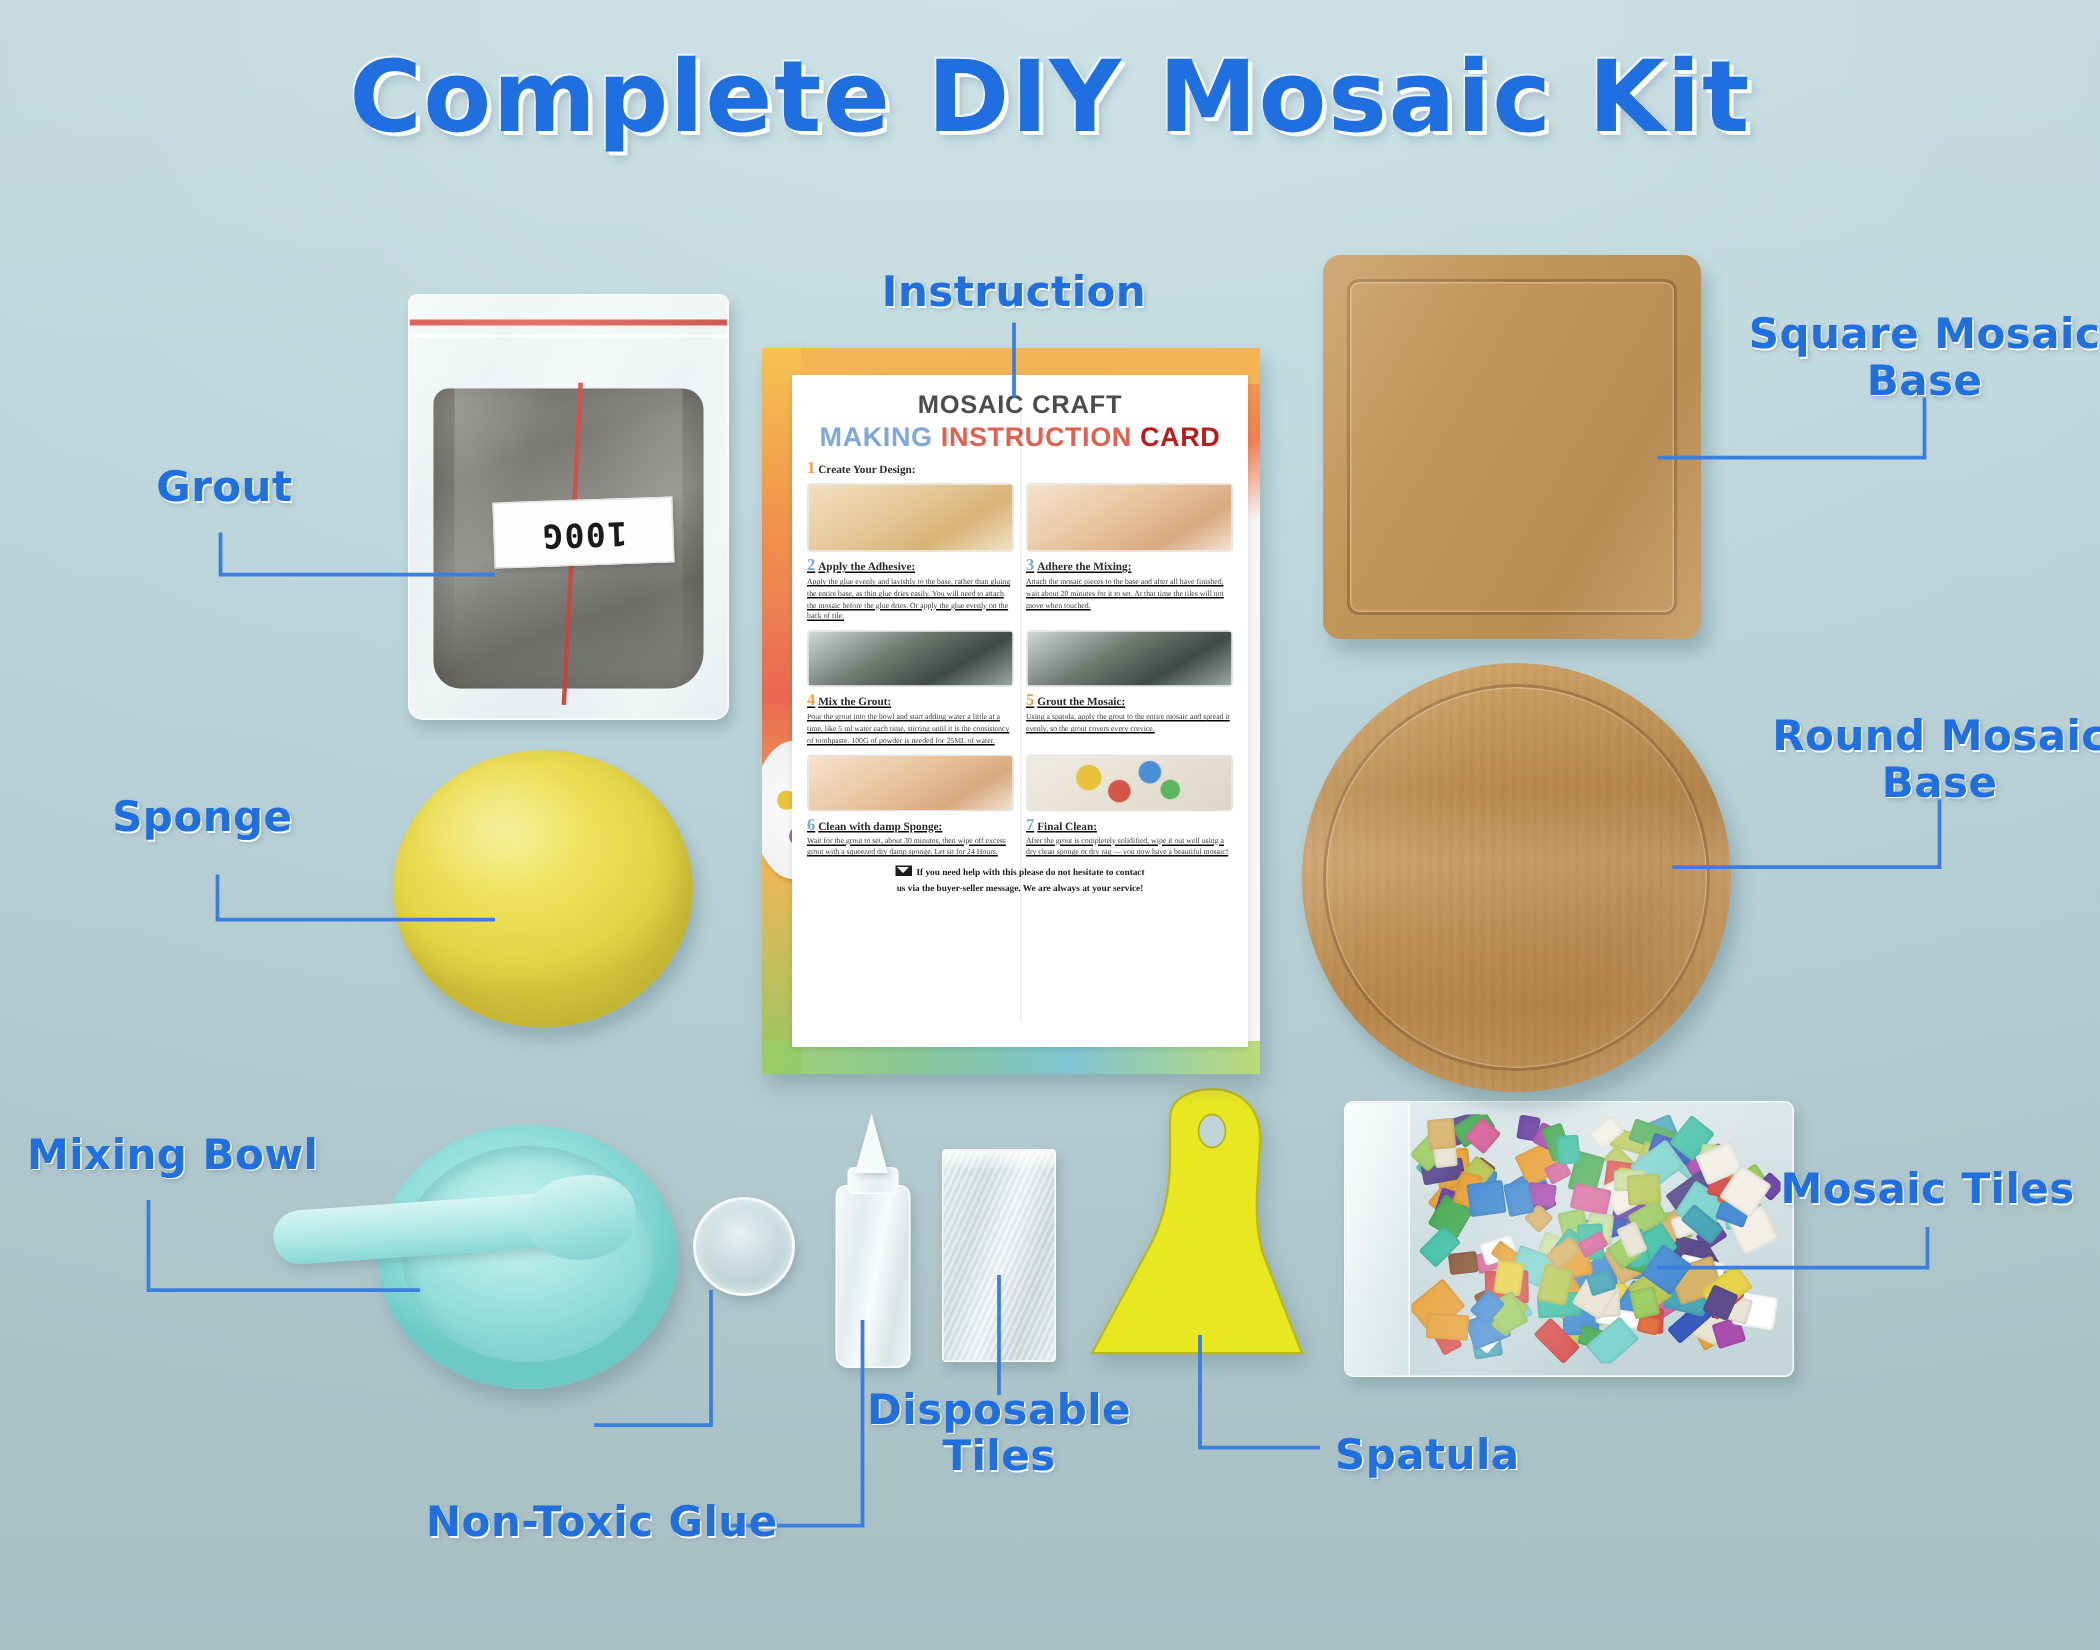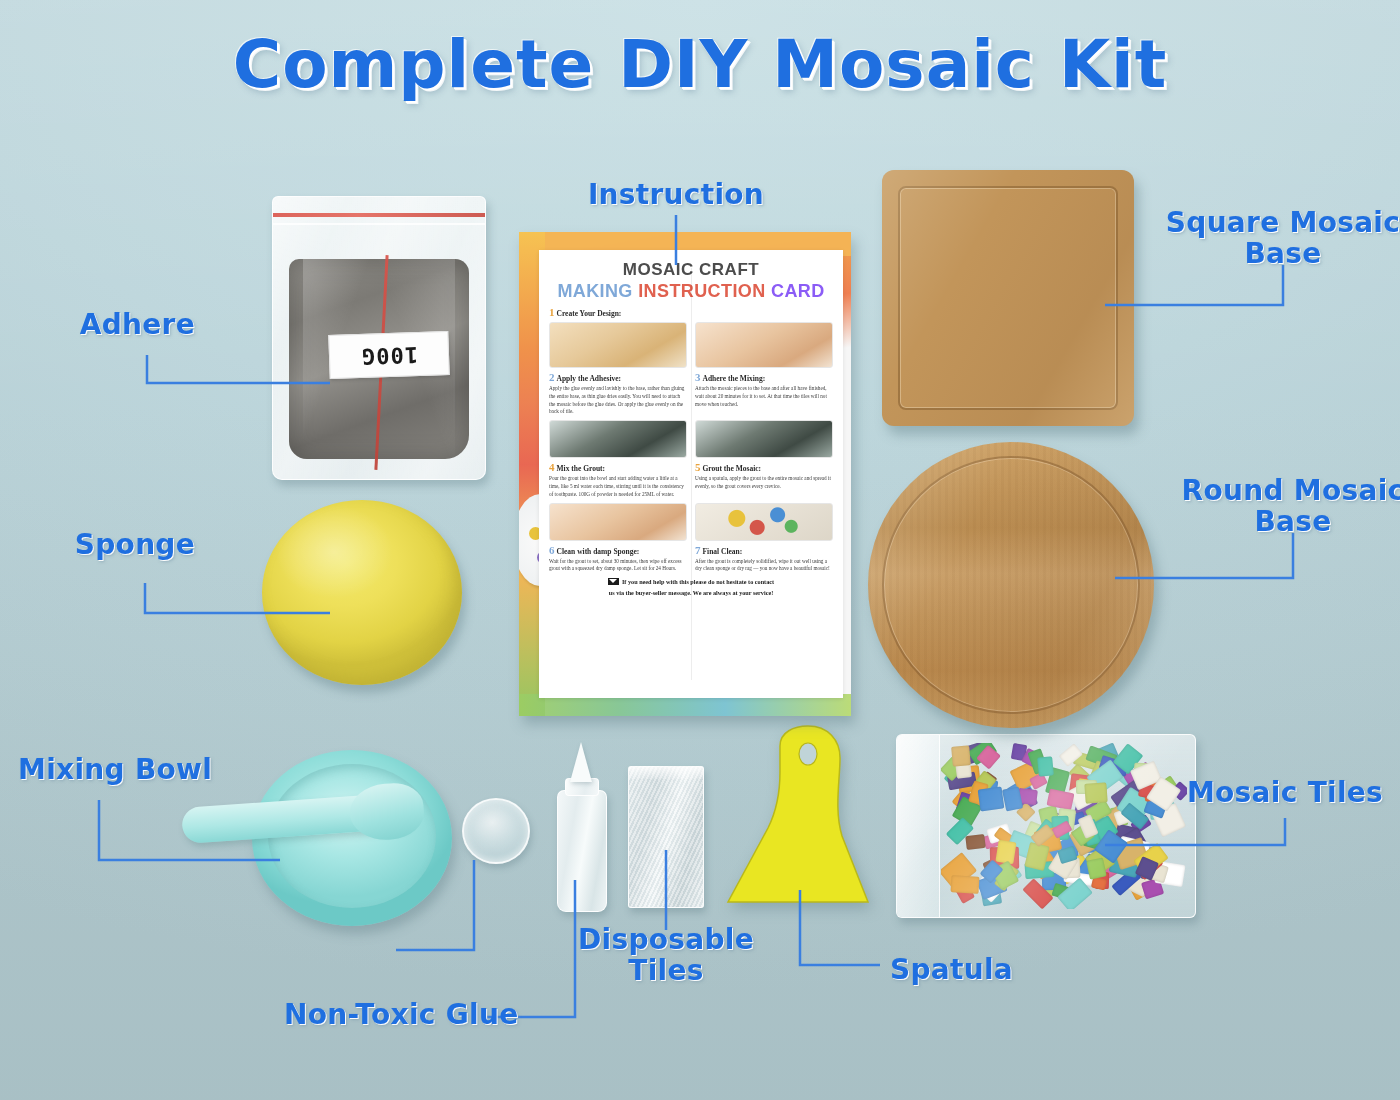--- a/index.html
+++ b/index.html
@@ -282,21 +282,20 @@
     border: 2px solid rgba(120,82,40,0.42);
     box-shadow: inset 0 0 0 1px rgba(255,240,215,0.30);
   }
 
   
   #instruction-card {
     left: 508px; top: 232px; width: 332px; height: 484px;
     box-shadow: 4px 8px 12px rgba(90,120,130,0.38);
     background: #ffffff;
     overflow: hidden;
-    margin-left: 11px;
   }
   .card-colorband {
     position: absolute; inset: 0;
     background:
       linear-gradient(170deg, #f7c85a 0%, #f0a04a 12%, #ef7f52 22%, #f6f6f6 32%),
       #fff;
   }
   .card-band-left {
     position: absolute; left: 0; top: 0; width: 26px; height: 100%;
     background: linear-gradient(180deg, #f6c352 0%, #ef8f4a 26%, #e8604a 48%, #f2b24e 70%, #8fc45a 100%);
@@ -336,40 +335,40 @@
   .card-h2 {
     text-align: center;
     font-family: "Liberation Sans", sans-serif;
     font-weight: bold;
     font-size: 18px;
     letter-spacing: 0.4px;
     margin-top: 1px;
   }
   .card-h2 .w1 { color: #7fa8d8; }
   .card-h2 .w2 { color: #e0614f; }
-  .card-h2 .w3 { color: #8b5cf6; }
+  .card-h2 .w3 { color: #b91c1c; }
   .card-steptitle {
     font-family: "Liberation Serif", serif;
     font-weight: bold;
     font-size: 7.5px;
     color: #2a2a2a;
   }
   .card-steptitle .num {
     color: #e8a33e; font-size: 11px; font-weight: bold; margin-right: 2px;
   }
   .card-steptitle .num.b { color: #7fa8d8; }
   .card-body {
     font-family: "Liberation Serif", serif;
     font-size: 5.2px;
     line-height: 1.5;
     color: #3b3b3b;
     margin-top: 2px;
   }
   .card-cols { display: flex; gap: 8px; margin-top: 4px; }
-  .card-col { flex: 1; }
+  .card-col { flex: 1; text-decoration: underline; }
   .photo {
     height: 44px; border-radius: 3px; border: 1px solid #e6e6e6;
     background: linear-gradient(150deg, #f3dfbe 0%, #e6c99a 40%, #d9b377 70%, #f0e2c8 100%);
     margin-bottom: 3px;
   }
   .photo.hands { background: linear-gradient(150deg, #f6e2cd 0%, #e8c49f 45%, #d9a97f 75%, #f2e3d2 100%); }
   .photo.dark  { background: linear-gradient(150deg, #cfd9d6 0%, #6e7a72 40%, #3f4a44 70%, #9aa9a2 100%); }
   .photo.mosaic{
     background:
       radial-gradient(circle at 30% 40%, #e8c23c 0 8px, transparent 9px),
@@ -710,21 +709,21 @@
         <path d="M666 930 L666 850"></path>
         <path d="M880 965 L800 965 L800 890"></path>
         <path d="M676 215 L676 265"></path>
         <path d="M1283 265 L1283 305 L1105 305"></path>
         <path d="M1293 533 L1293 578 L1115 578"></path>
         <path d="M1285 818 L1285 845 L1105 845"></path>
       </g>
     </svg>
   </div>
 
-  <div class="callout c-right" style="left:0;top:310px;width:195px">Adhere</div>
+  <div class="callout c-right" style="left:0;top:310px;width:195px">Grout</div>
 
   <div class="callout c-right" style="left:0;top:530px;width:195px">Sponge</div>
 
   <div class="callout c-left" style="left:18px;top:755px;width:260px">Mixing Bowl</div>
 
 
   <div class="callout c-left" style="left:284px;top:1000px;width:270px">Non-Toxic Glue</div>
 
   <div class="callout c-center" style="left:570px;top:925px;width:192px">Disposable
 Tiles</div>

